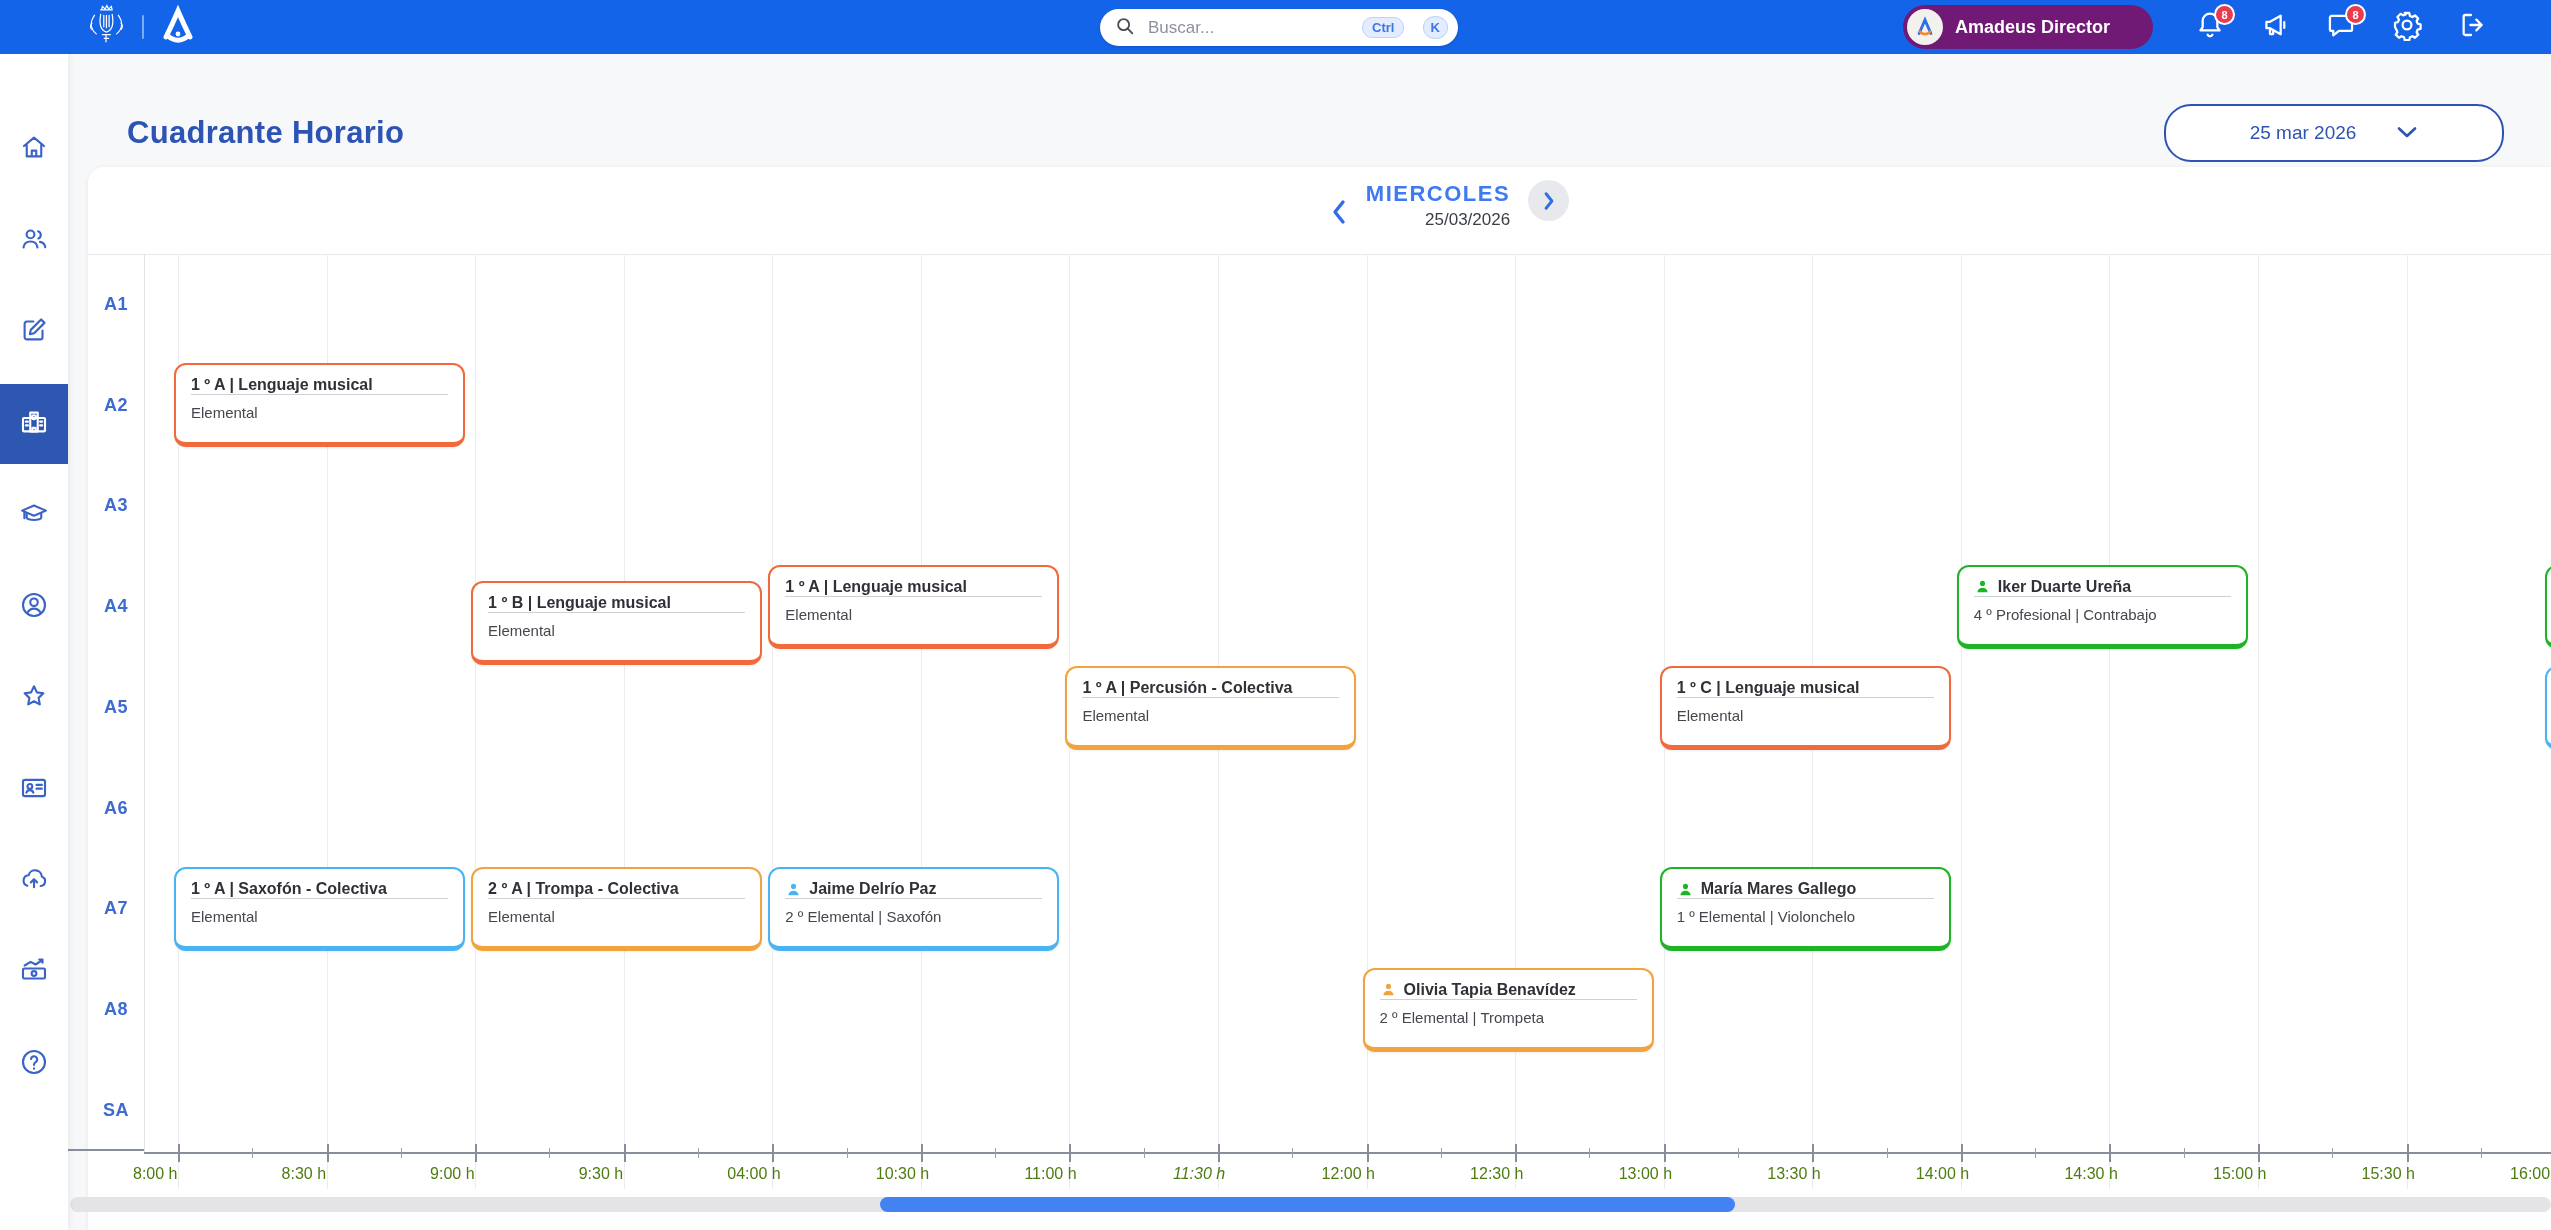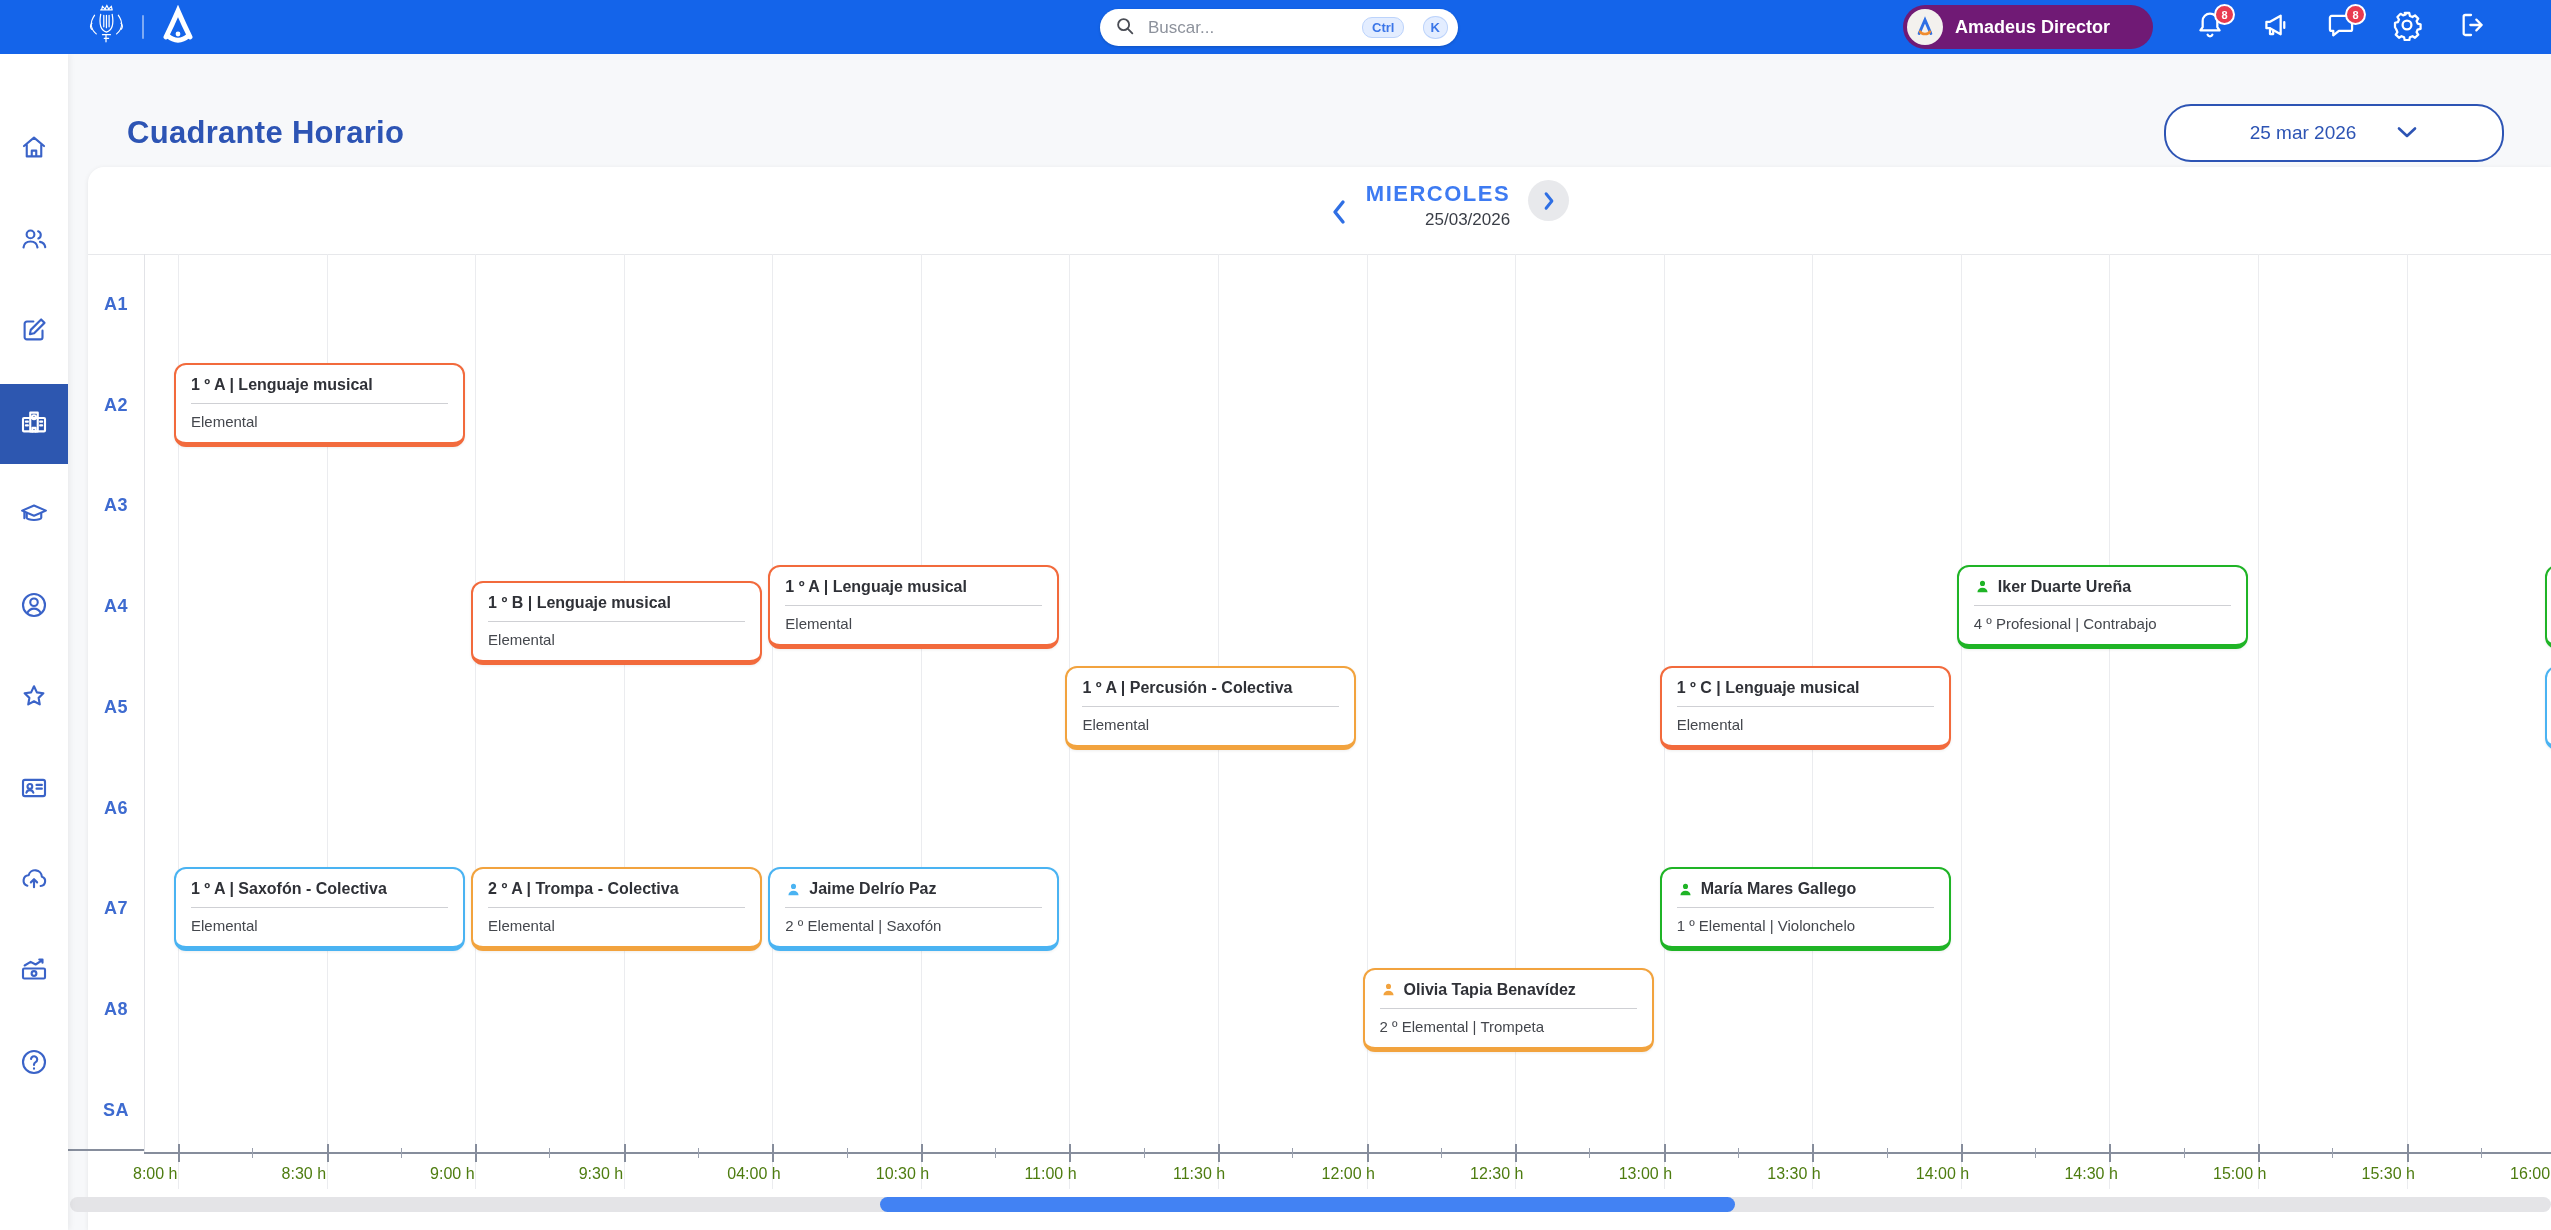--- a/index.html
+++ b/index.html
@@ -61,21 +61,21 @@
   .room-label{position:absolute;color:#3e6bd0;font-size:18px;font-weight:bold;letter-spacing:.5px;}
   .gridline{position:absolute;width:1px;background:#ebecef;}
   .colsep{position:absolute;width:1px;background:#e2e3e7;}
   .axis-line{position:absolute;height:2px;background:#868d9c;}
   .tick{position:absolute;width:2px;background:#868d9c;}
   .tick.minor{width:1px;background:#9aa0ae;}
   .time-label{position:absolute;width:90px;text-align:left;color:#4d7c0f;font-size:16px;transform:translateX(-50%);}
   .event{position:absolute;background:#fff;border:2px solid;border-bottom-width:5px;border-radius:12px;
          box-sizing:border-box;padding:11px 15px;cursor:pointer;box-shadow:0 1px 3px rgba(0,0,0,.07);}
   .ev-title{display:flex;align-items:center;gap:7px;font-size:16px;font-weight:bold;color:#2f3137;
-            border-bottom:1px solid #cfd0d4;padding-bottom:9px;white-space:nowrap;overflow:hidden;}
+            border-bottom:1px solid #cfd0d4;white-space:nowrap;overflow:hidden;}
   .ev-sub{font-size:15px;color:#44474d;margin-top:9px;white-space:nowrap;overflow:hidden;}
 
   
   .hscroll-track{position:absolute;left:70px;top:1197px;width:2481px;height:15px;background:#e4e4e7;
                  border-radius:8px;z-index:8;}
   .hscroll-thumb{position:absolute;left:810px;top:0;width:855px;height:15px;background:#4282f3;
                  border-radius:8px;cursor:pointer;}
 </style>
 </head>
 <body>
@@ -321,21 +321,21 @@
       <div class="tick" style="left: 772.3px; top: 1144px; height: 18px;"></div>
       <div class="time-label" style="left: 772.3px; top: 1165px;">04:00 h</div>
       <div class="tick minor" style="left: 846.6px; top: 1148px; height: 10px;"></div>
       <div class="tick" style="left: 920.8px; top: 1144px; height: 18px;"></div>
       <div class="time-label" style="left: 920.8px; top: 1165px;">10:30 h</div>
       <div class="tick minor" style="left: 995.1px; top: 1148px; height: 10px;"></div>
       <div class="tick" style="left: 1069.4px; top: 1144px; height: 18px;"></div>
       <div class="time-label" style="left: 1069.4px; top: 1165px;">11:00 h</div>
       <div class="tick minor" style="left: 1143.7px; top: 1148px; height: 10px;"></div>
       <div class="tick" style="left: 1218px; top: 1144px; height: 18px;"></div>
-      <div class="time-label" style="left: 1218px; top: 1165px;">11:30 h</div>
+      <div class="time-label" style="left: 1218px; top: 1165px; font-style: italic;">11:30 h</div>
       <div class="tick minor" style="left: 1292.3px; top: 1148px; height: 10px;"></div>
       <div class="tick" style="left: 1366.6px; top: 1144px; height: 18px;"></div>
       <div class="time-label" style="left: 1366.6px; top: 1165px;">12:00 h</div>
       <div class="tick minor" style="left: 1440.8px; top: 1148px; height: 10px;"></div>
       <div class="tick" style="left: 1515.1px; top: 1144px; height: 18px;"></div>
       <div class="time-label" style="left: 1515.1px; top: 1165px;">12:30 h</div>
       <div class="tick minor" style="left: 1589.4px; top: 1148px; height: 10px;"></div>
       <div class="tick" style="left: 1663.7px; top: 1144px; height: 18px;"></div>
       <div class="time-label" style="left: 1663.7px; top: 1165px;">13:00 h</div>
       <div class="tick minor" style="left: 1738px; top: 1148px; height: 10px;"></div>

